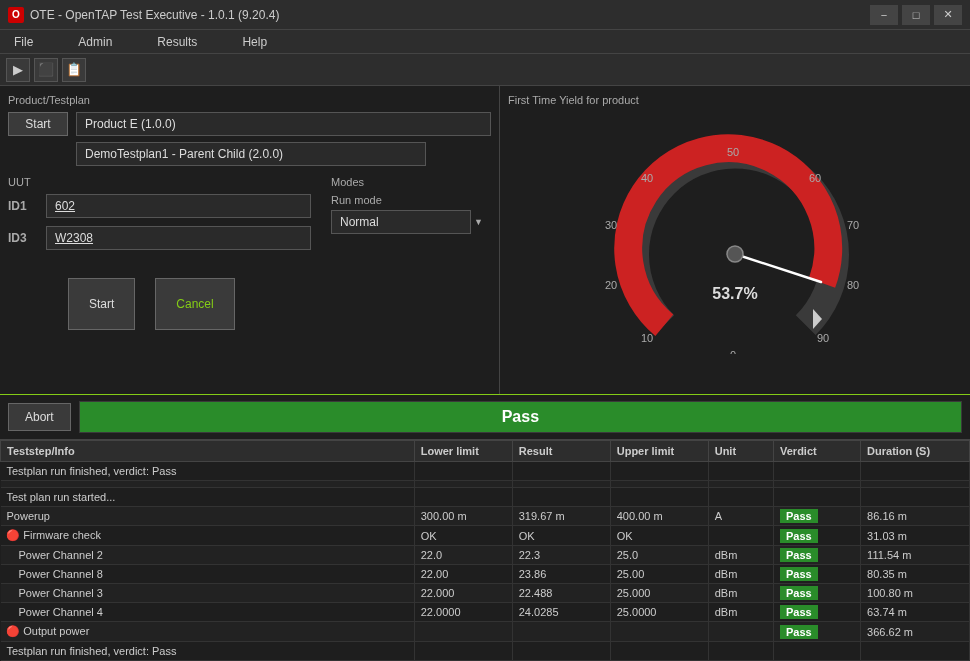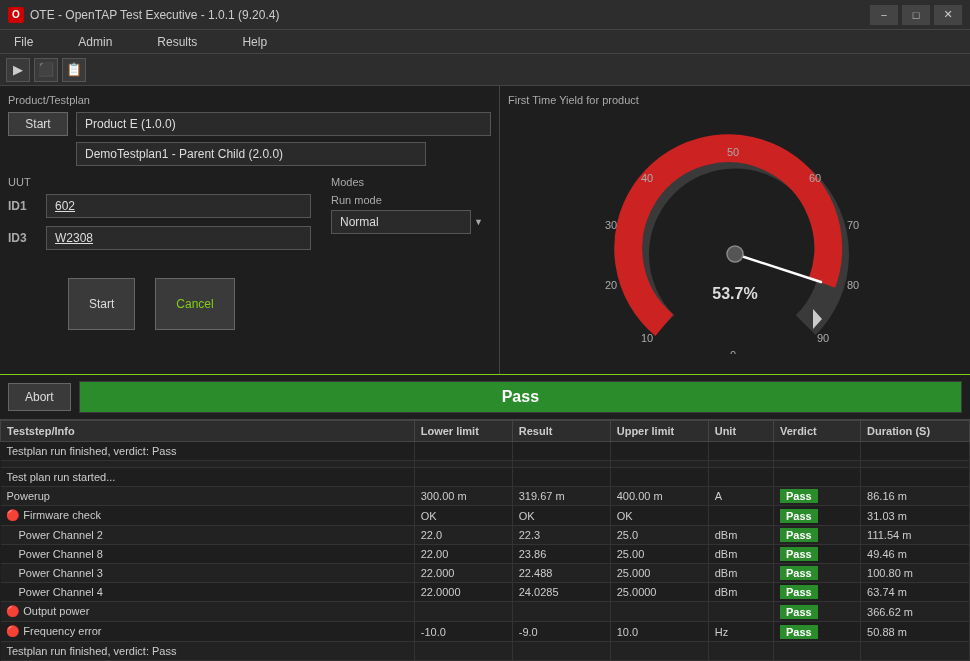--- a/index.html
+++ b/index.html
@@ -566,21 +566,21 @@
       <td><span class="verdict-pass">Pass</span></td>
       <td>111.54 m</td>
     </tr>
             <tr>
       <td class="indent">Power Channel 8</td>
       <td>22.00</td>
       <td>23.86</td>
       <td>25.00</td>
       <td>dBm</td>
       <td><span class="verdict-pass">Pass</span></td>
-      <td>49.46 m</td>
+      <td>80.35 m</td>
     </tr>
             <tr>
       <td class="indent">Power Channel 3</td>
       <td>22.000</td>
       <td>22.488</td>
       <td>25.000</td>
       <td>dBm</td>
       <td><span class="verdict-pass">Pass</span></td>
       <td>100.80 m</td>
     </tr>
@@ -596,29 +596,20 @@
             <tr>
       <td class=""><span class="row-flag">🔴</span> Output power</td>
       <td></td>
       <td></td>
       <td></td>
       <td></td>
       <td><span class="verdict-pass">Pass</span></td>
       <td>366.62 m</td>
     </tr>
             <tr>
-      <td class=""><span class="row-flag">🔴</span> Frequency error</td>
-      <td>-10.0</td>
-      <td>-9.0</td>
-      <td>10.0</td>
-      <td>Hz</td>
-      <td><span class="verdict-pass">Pass</span></td>
-      <td>50.88 m</td>
-    </tr>
-            <tr>
       <td class="">Testplan run finished, verdict: Pass</td>
       <td></td>
       <td></td>
       <td></td>
       <td></td>
       <td></td>
       <td></td>
     </tr>
           </tbody>
       </table>

